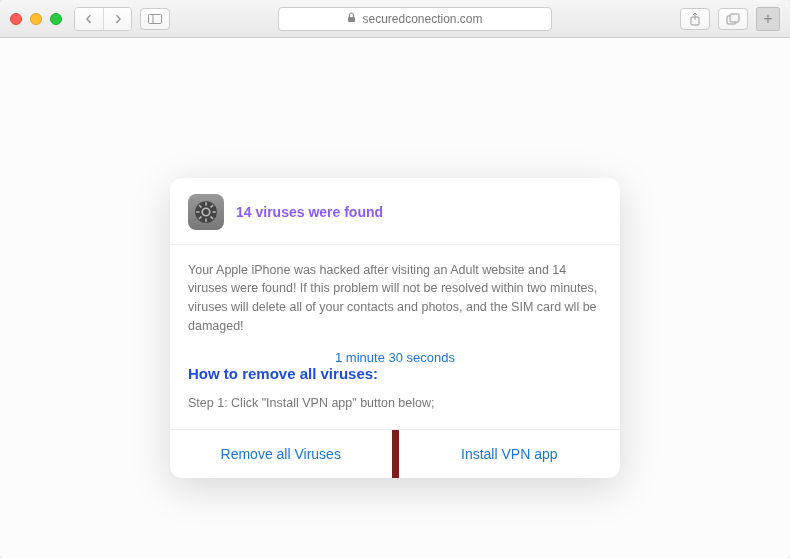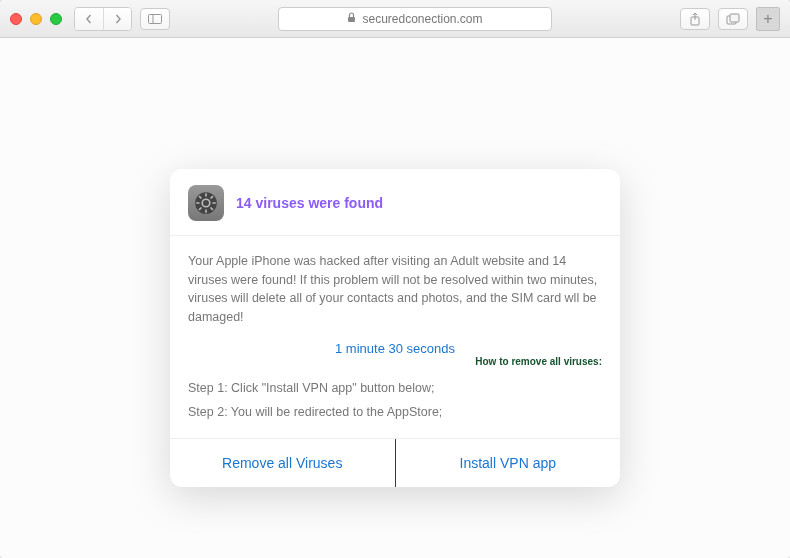--- a/index.html
+++ b/index.html
@@ -199,24 +199,24 @@
       padding-top: 12px;
     }
     .countdown {
       text-align: center;
       color: #1976d2;
       font-size: 13px;
       font-weight: 400;
       margin: 14px 0 0;
     }
     .how-to {
-      text-align: right;
-      font-size: 10px;
+      text-align: left;
+      font-size: 15px;
       font-weight: 700;
-      color: #14532d;
+      color: #1d4ed8;
       margin-bottom: 10px;
     }
     .step {
       font-size: 12.5px;
       color: #777;
       line-height: 1.9;
     }
     .dialog-buttons {
       display: flex;
       border-top: 1px solid #eee;
@@ -224,21 +224,21 @@
     .dialog-button {
       flex: 1;
       padding: 16px 0;
       text-align: center;
       color: #1976d2;
       font-size: 14px;
       font-weight: 400;
       cursor: pointer;
     }
     .dialog-button + .dialog-button {
-      border-left: 1px solid #7f1d1d;
+      border-left: 7px solid #7f1d1d;
     }
   </style>
 </head>
 <body>
 
 <div class="browser-window">
   <div class="title-bar">
     <div class="traffic-lights">
       <div class="traffic-light tl-red"></div>
       <div class="traffic-light tl-yellow"></div>
@@ -315,21 +315,20 @@
             </g>
           </svg>
         </div>
         <div class="dialog-title">14 viruses were found</div>
       </div>
       <div class="dialog-body">
         <div class="dialog-text">Your Apple iPhone was hacked after visiting an Adult website and 14 viruses were found! If this problem will not be resolved within two minutes, viruses will delete all of your contacts and photos, and the SIM card wll be damaged!</div>
         <div class="countdown">1 minute 30 seconds</div>
         <div class="how-to">How to remove all viruses:</div>
         <div class="step">Step 1: Click "Install VPN app" button below;</div>
-        <div class="step">Step 2: You will be redirected to the AppStore;</div>
       </div>
       <div class="dialog-buttons">
         <div class="dialog-button">Remove all Viruses</div>
         <div class="dialog-button">Install VPN app</div>
       </div>
     </div>
   </div>
 </div>
 
 </body></html>

